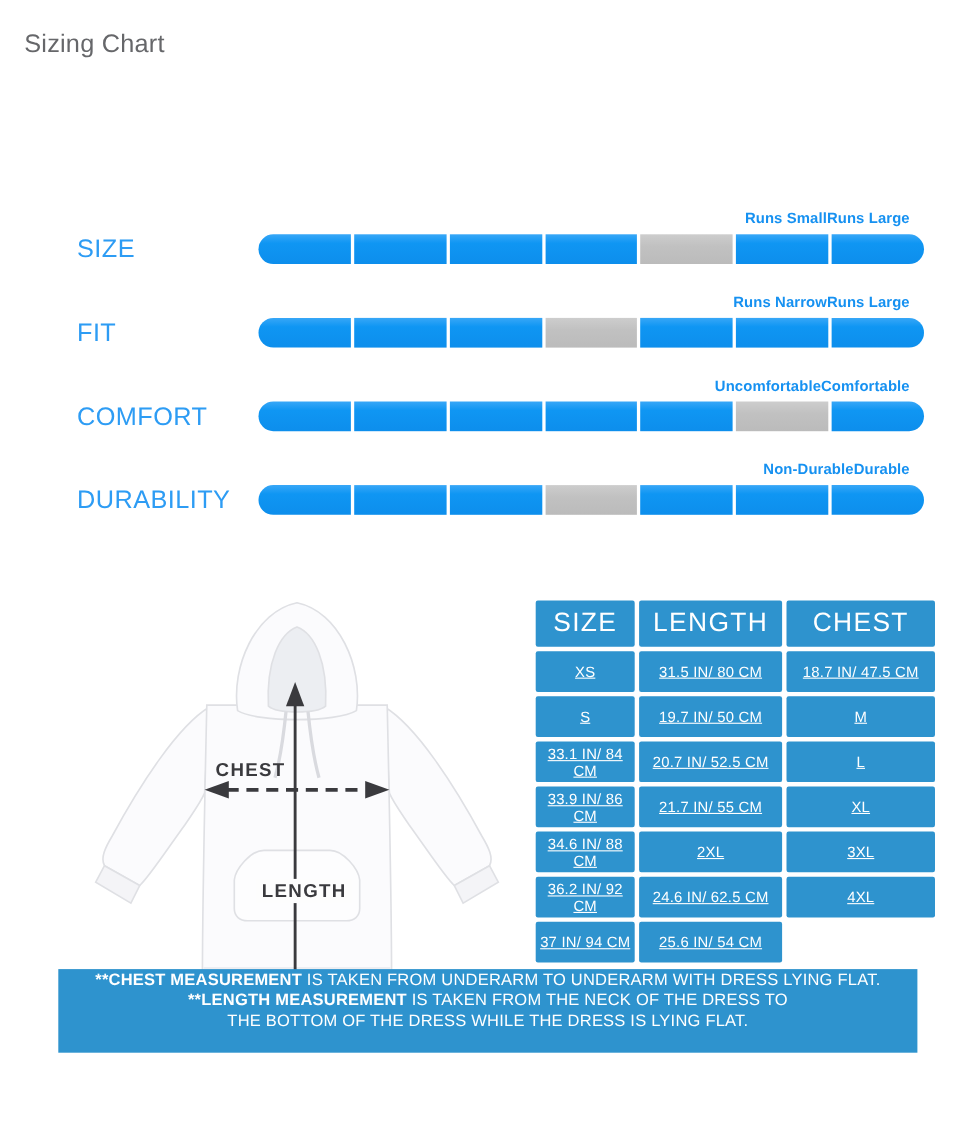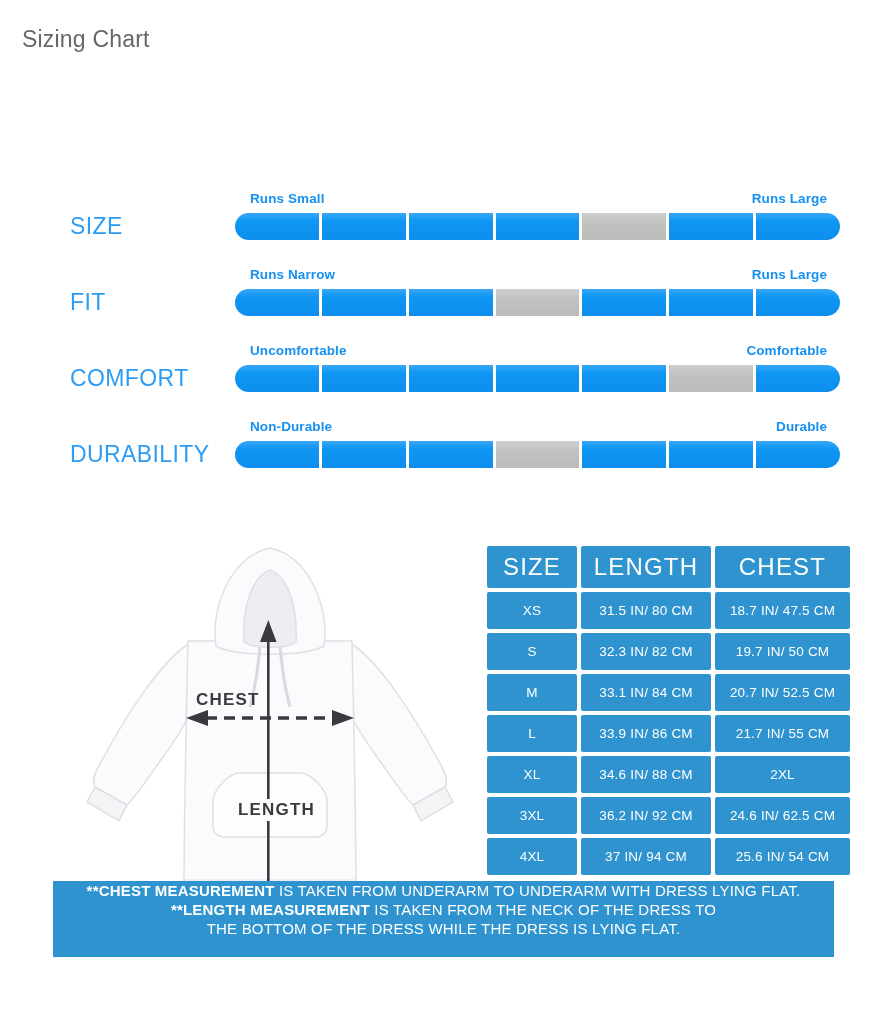--- a/index.html
+++ b/index.html
@@ -17,21 +17,21 @@
   }
 
   
   .rating-row { position: absolute; left: 0; width: 887px; height: 56px; }
   .row-label {
     position: absolute; left: 70px; top: 22px; height: 27px; line-height: 27px;
     font-size: 23px; color: var(--cat-blue, #2d9cf4); letter-spacing: .4px;
   }
   .end-labels {
     position: absolute; left: 250px; right: 60px; top: 0;
-    display: flex; justify-content: space-between;
+    display: flex; justify-content: flex-end;
     font-size: 13.5px; font-weight: bold; color: var(--end-blue, #1691f1); letter-spacing: .1px;
   }
   .bar {
     position: absolute; left: 235px; top: 22px; width: 605px; height: 27px;
     display: flex; gap: 3px;
   }
   .seg {
     flex: 1;
     background: linear-gradient(180deg, #38a7f7 0%, var(--bar-blue, #0f96f3) 30%, #0d8eec 100%);
   }
@@ -54,21 +54,21 @@
   #size-table {
     position: absolute; left: 487px; top: 546px; width: 363px;
     display: grid; grid-template-columns: 90px 130px 135px; gap: 4px;
   }
   .tcell {
     background: var(--table-blue, #2e93ce); color: #fff;
     display: flex; align-items: center; justify-content: center;
     border-radius: 2px; text-align: center;
   }
   .tcell.head { height: 42px; font-size: 24px; letter-spacing: 1.2px; }
-  .tcell.data { height: 37px; font-size: 13.5px; letter-spacing: .2px; }
+  .tcell.data { height: 37px; font-size: 13.5px; letter-spacing: .2px; text-decoration: underline; }
 
   
   .footnote {
     position: absolute; left: 53px; top: 881px; width: 781px; height: 76px;
     background: var(--table-blue, #2e93ce); color: #fff;
     text-align: center; 
     font-size: 15px; line-height: 19px; letter-spacing: .2px;
   }
   .fn-bold { font-weight: bold; }
 </style>
@@ -187,21 +187,20 @@
   </div>
 
   <div id="size-table">
       <div class="tcell head">SIZE</div>
       <div class="tcell head">LENGTH</div>
       <div class="tcell head">CHEST</div>
       <div class="tcell data">XS</div>
       <div class="tcell data">31.5 IN/ 80 CM</div>
       <div class="tcell data">18.7 IN/ 47.5 CM</div>
       <div class="tcell data">S</div>
-      <div class="tcell data">32.3 IN/ 82 CM</div>
       <div class="tcell data">19.7 IN/ 50 CM</div>
       <div class="tcell data">M</div>
       <div class="tcell data">33.1 IN/ 84 CM</div>
       <div class="tcell data">20.7 IN/ 52.5 CM</div>
       <div class="tcell data">L</div>
       <div class="tcell data">33.9 IN/ 86 CM</div>
       <div class="tcell data">21.7 IN/ 55 CM</div>
       <div class="tcell data">XL</div>
       <div class="tcell data">34.6 IN/ 88 CM</div>
       <div class="tcell data">2XL</div>

